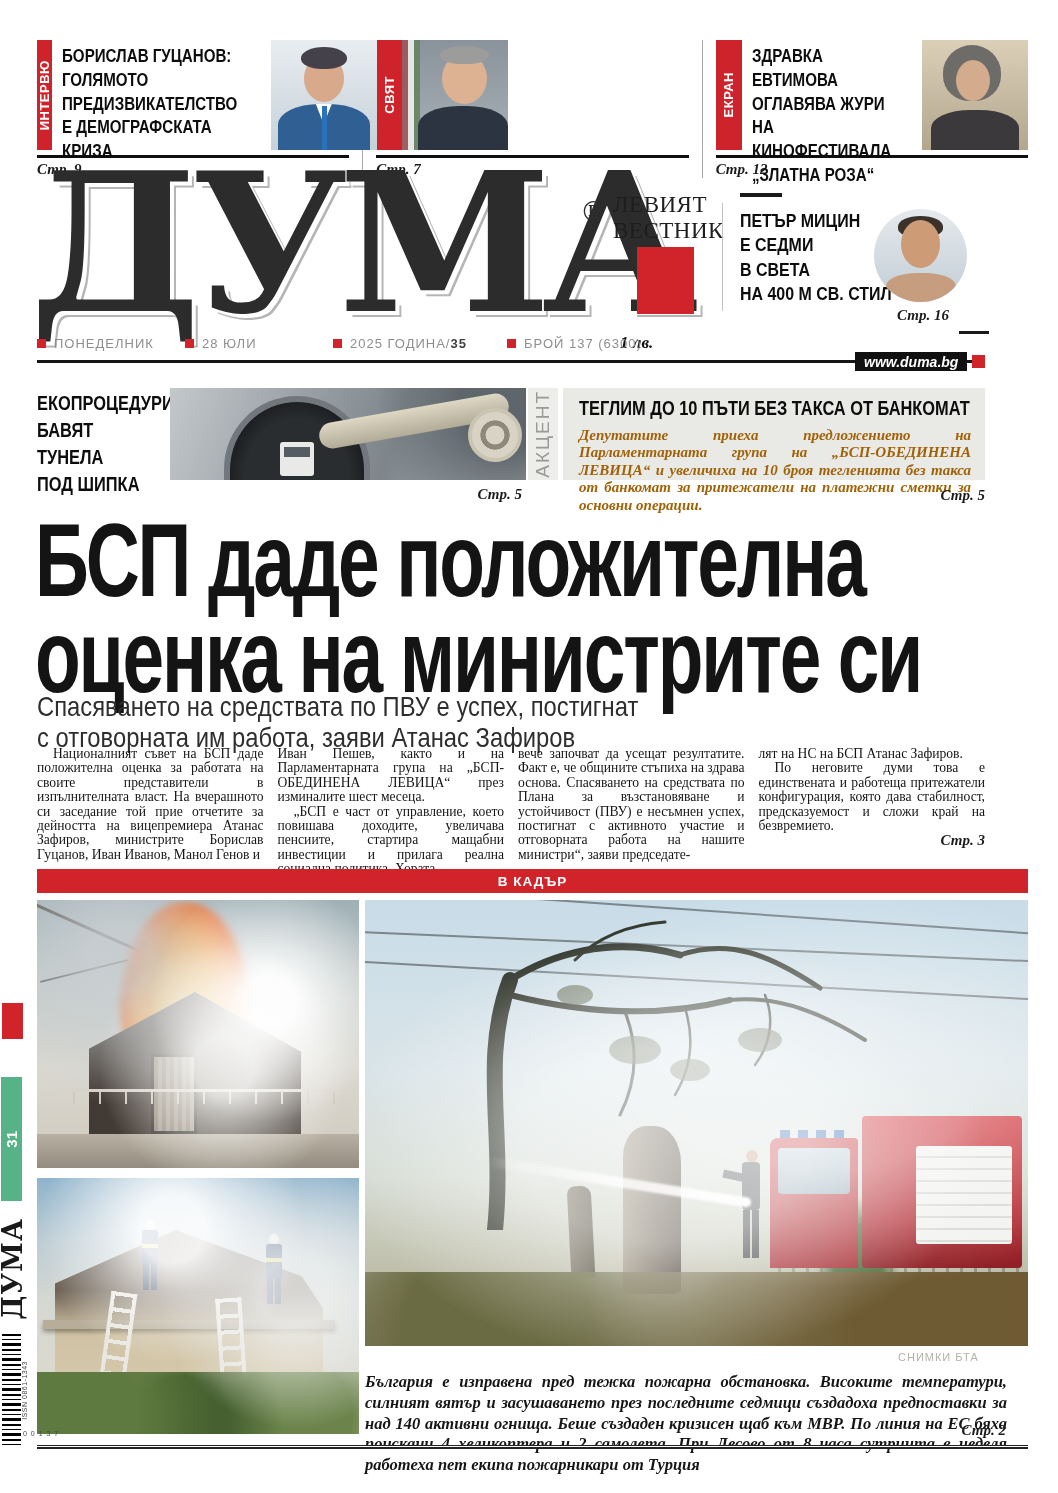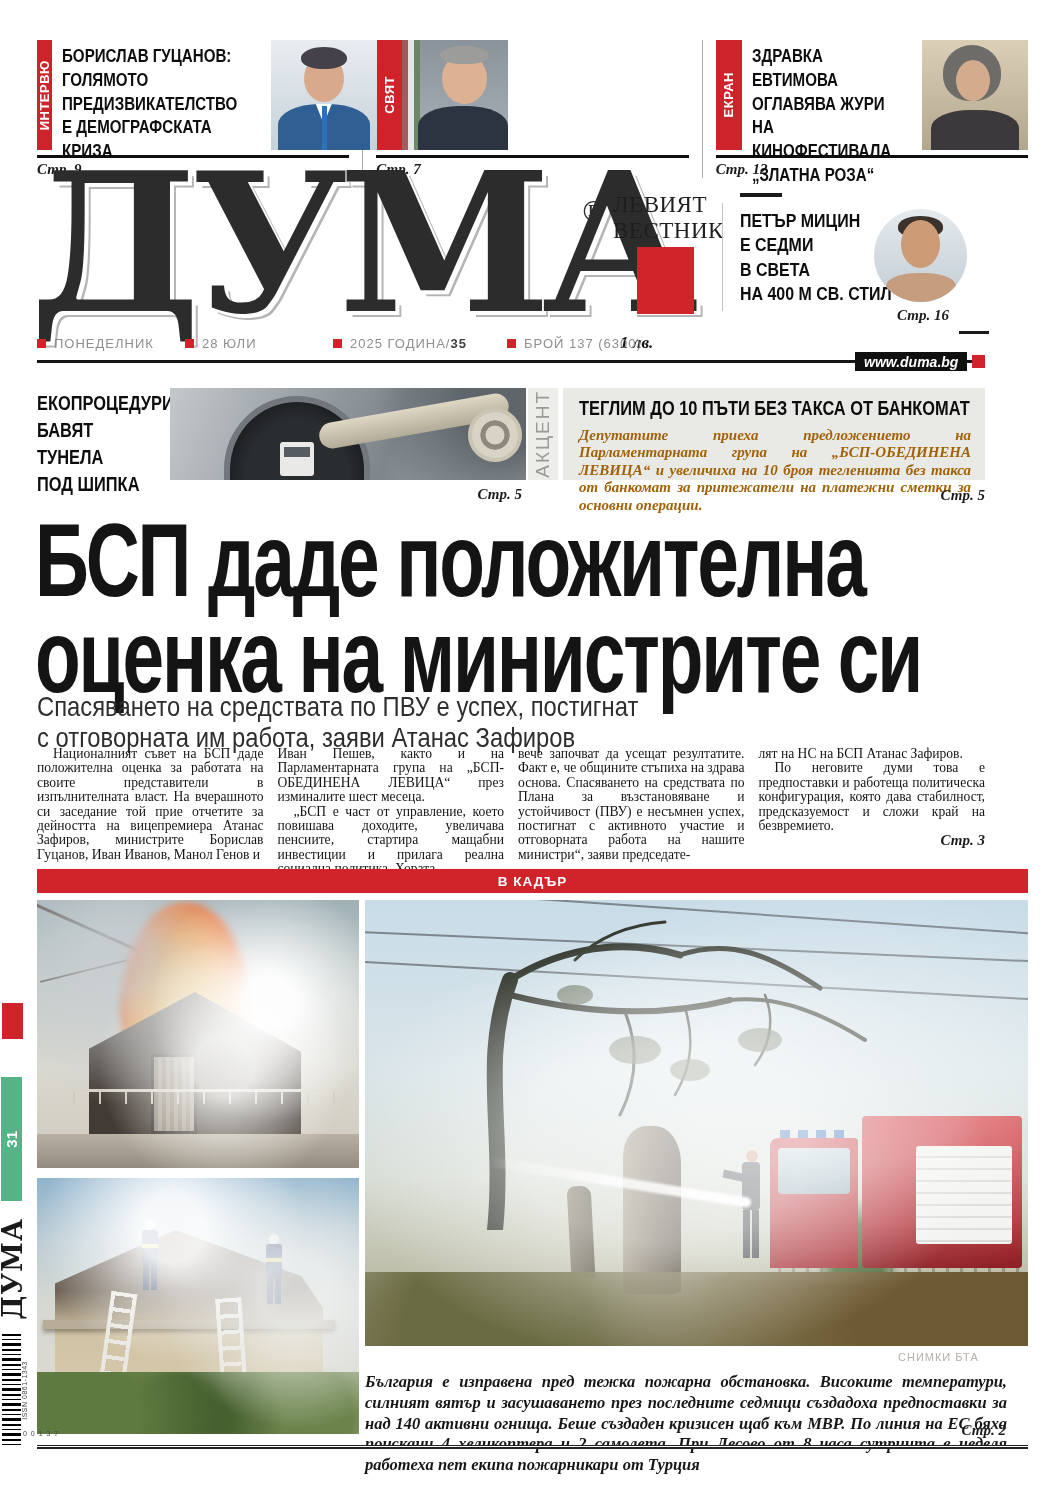--- a/index.html
+++ b/index.html
@@ -365,21 +365,21 @@
       </div>
     <div class="col">
         <p>Иван Пешев, както и на Парламентарната група на „БСП-ОБЕДИНЕНА ЛЕВИЦА“ през изминалите шест месеца.</p>
         <p>„БСП е част от управление, което повишава доходите, увеличава пенсиите, стартира мащабни инвестиции и прилага реална социална политика. Хората</p>
       </div>
     <div class="col">
         <p>вече започват да усещат резултатите. Факт е, че общините стъпиха на здрава основа. Спасяването на средствата по Плана за възстановяване и устойчивост (ПВУ) е несъмнен успех, постигнат с активното участие и отговорната работа на нашите министри“, заяви председате-</p>
       </div>
     <div class="col">
         <p>лят на НС на БСП Атанас Зафиров.</p>
-        <p>По неговите думи това е предпоставки и работеща политическа конфигурация, която дава стабилност, предсказуемост и сложи край на безвремието.</p>
+        <p>По неговите думи това е единствената и работеща притежатели конфигурация, която дава стабилност, предсказуемост и сложи край на безвремието.</p>
       </div>
   </div>
   <div class="story-ref abs ref">Стр. 3</div>
 
   <div class="kadar abs">В КАДЪР</div>
 
   <div class="photo-tl abs photo">
     <div class="branch b1"></div>
     <div class="branch b2"></div>
     <div class="flame"></div>

